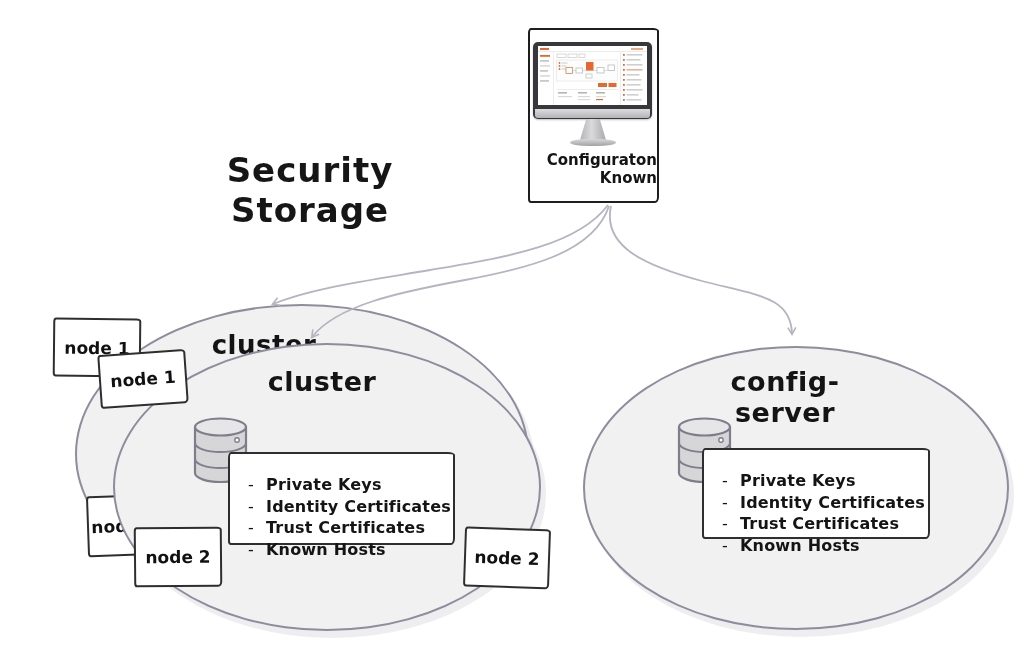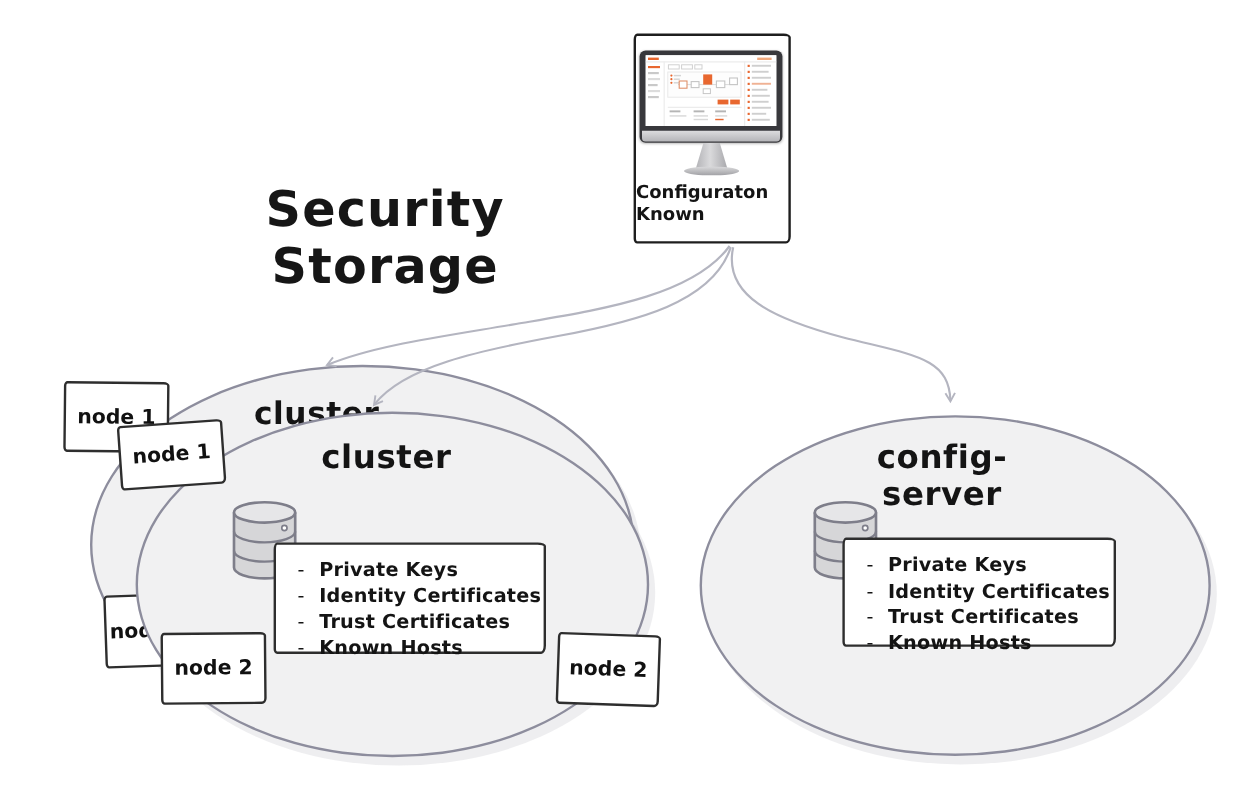--- a/index.html
+++ b/index.html
@@ -23,53 +23,53 @@
               border-radius:3px 5px 4px 3px/4px 3px 5px 4px;
               display:flex;align-items:center;justify-content:center;
               font-size:17px;font-weight:700;color:#111;}
   .n1-back {left:53px; top:318px;width:88px;height:59px;z-index:5;transform:rotate(.6deg);}
   .n1-front{left:99px; top:352px;width:88px;height:54px;z-index:6;transform:rotate(-4deg);}
   .n2-back {left:87px; top:495px;width:74px;height:61px;z-index:3;transform:rotate(-2deg);}
   .n2-front{left:134px;top:527px;width:88px;height:60px;z-index:5;transform:rotate(-.5deg);}
   .n2-right{left:464px;top:528px;width:86px;height:60px;z-index:5;transform:rotate(2deg);}
 
   .list-box{position:absolute;background:#fff;border:2px solid #2e2e2e;box-sizing:border-box;
-            border-radius:3px 7px 4px 3px/6px 3px 7px 4px;padding:10px 6px 4px 18px;z-index:5;}
+            border-radius:3px 7px 4px 3px/6px 3px 7px 4px;padding:20px 6px 4px 18px;z-index:5;}
   .list-cluster{left:228px;top:452px;width:227px;height:93px;}
   .list-config {left:702px;top:448px;width:228px;height:91px;z-index:2;}
   .list-box ul{list-style:none;margin:0;padding:0;}
   .list-box li{font-size:16px;font-weight:700;line-height:21.5px;color:#141414;letter-spacing:.2px;white-space:nowrap;}
   .list-box li::before{content:"-";font-weight:400;margin-right:12px;}
 
   .db{position:absolute;z-index:5;}
   .db-cluster{left:192px;top:416px;}
   .db-config {left:676px;top:416px;z-index:2;}
 
   
-  .title{position:absolute;left:171px;top:150px;width:300px;text-align:center;
-         font-size:41px;font-weight:700;letter-spacing:1px;color:#161616;z-index:5;}
+  .title{position:absolute;left:160px;top:150px;width:300px;text-align:center;
+         font-size:34px;font-weight:700;letter-spacing:1px;color:#161616;z-index:5;}
 
   
   .arrows{position:absolute;left:0;top:0;z-index:7;pointer-events:none;}
 
   
   .monitor-box{position:absolute;left:528px;top:28px;width:131px;height:175px;background:#fff;
                border:2px solid #1e1e1e;border-radius:3px 6px 4px 3px/5px 3px 6px 4px;
                box-sizing:border-box;z-index:8;}
   .bezel{position:absolute;left:3px;top:12px;width:119px;height:77px;background:#38383c;
          border-radius:5px;box-shadow:0 1px 2px rgba(0,0,0,.25);}
   .screen{position:absolute;left:5px;top:4px;width:109px;height:59px;background:#fff;overflow:hidden;}
   .chin{position:absolute;left:2px;right:2px;bottom:1px;height:9px;
         background:linear-gradient(#dcdcde,#b4b4b8);border-radius:0 0 3px 3px;}
   .stand{position:absolute;left:50px;top:89px;width:26px;height:21px;
          background:linear-gradient(90deg,#b3b3b7,#dadadc 45%,#a9a9ad);
          clip-path:polygon(24% 0,76% 0,100% 100%,0 100%);}
   .base{position:absolute;left:40px;top:109px;width:46px;height:7px;
         background:linear-gradient(#d8d8da,#a2a2a6);border-radius:50%/60%;}
-  .mon-label{position:absolute;left:0;right:0;top:121px;text-align:left;
+  .mon-label{position:absolute;left:0;right:0;top:121px;text-align:right;
              font-size:15px;font-weight:700;line-height:18px;color:#141414;}
 </style>
 </head>
 <body>
 
 <div class="canvas">
 
   <div class="title">Security Storage</div>
 
   <div class="ellipse ellipse-back"></div>

